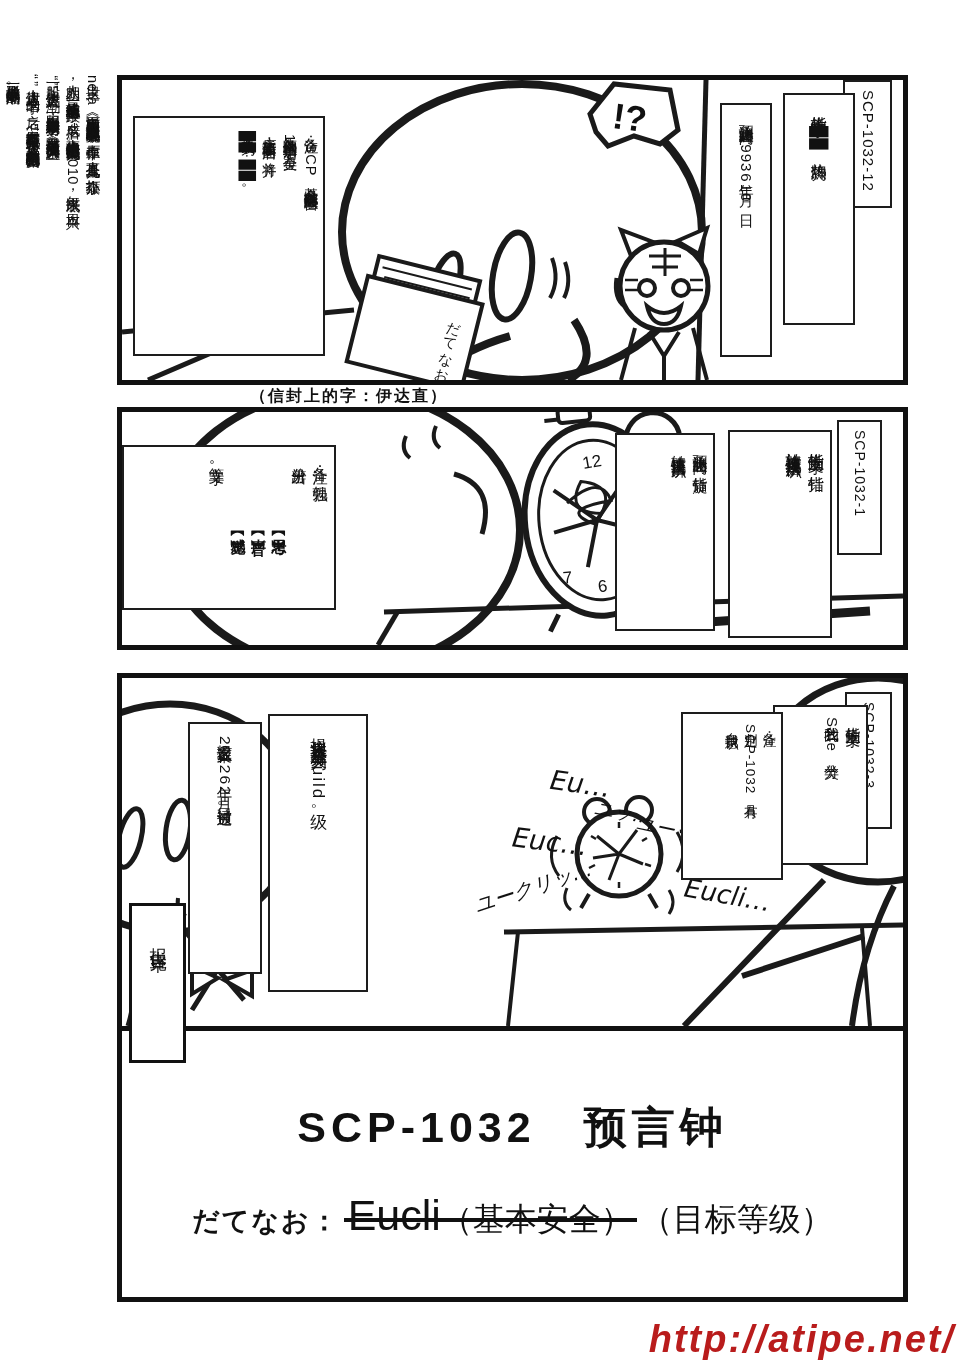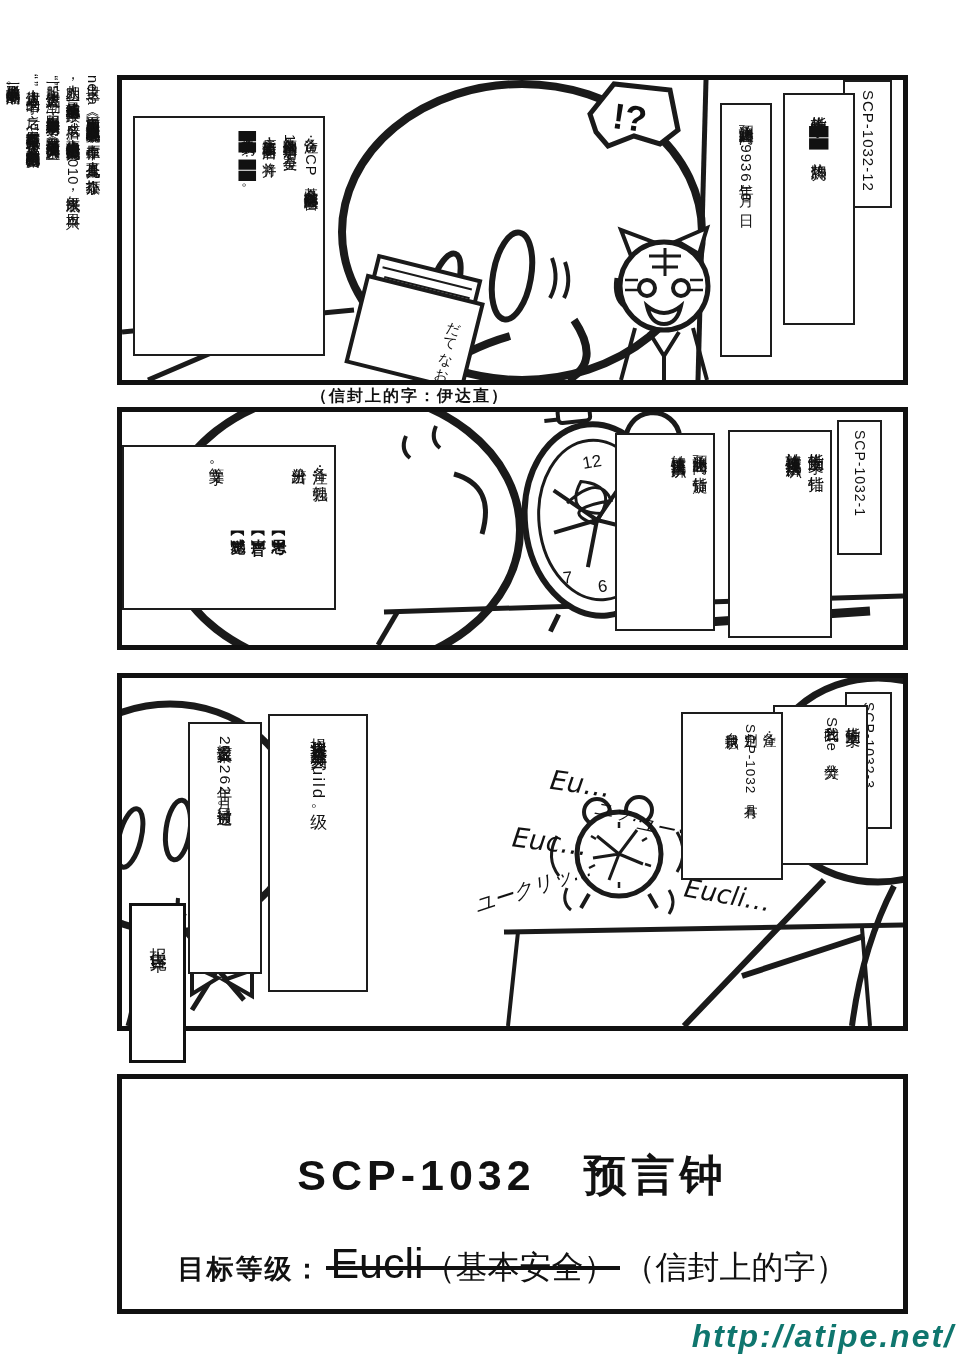--- a/index.html
+++ b/index.html
@@ -8,38 +8,38 @@
   .panel{position:absolute;background:#fff;border:5px solid #111;box-sizing:border-box;overflow:hidden;}
   .art{position:absolute;left:0;top:0;z-index:0;}
   .box{position:absolute;background:#fff;border:2px solid #1d1d1d;box-sizing:border-box;
        display:flex;flex-direction:row-reverse;justify-content:flex-start;align-items:flex-start;
        padding:8px 5px;gap:5px;z-index:2;overflow:hidden;}
   .box.center{justify-content:center;}
   .vcol{writing-mode:vertical-rl;text-orientation:mixed;letter-spacing:1px;line-height:1.1;white-space:nowrap;}
   .self-c{align-self:center;font-weight:bold;}
   .margin-note{position:absolute;left:2px;top:74px;display:flex;flex-direction:row-reverse;gap:2px;z-index:1;}
   .margin-note .vcol{font-size:14.5px;width:18px;letter-spacing:0.5px;}
-  .caption{position:absolute;left:250px;top:386px;width:320px;text-align:center;
+  .caption{position:absolute;left:250px;top:386px;width:320px;
            font-size:16px;letter-spacing:2px;font-weight:bold;z-index:2;}
   .sfx{position:absolute;font-family:"DejaVu Sans",sans-serif;font-style:italic;z-index:1;white-space:nowrap;}
   .report-box{position:absolute;left:129px;top:903px;width:57px;height:160px;background:#fff;
               border:3px solid #111;box-sizing:border-box;display:flex;justify-content:center;
               padding-top:28px;z-index:4;}
   .report-box .vcol{font-size:17px;letter-spacing:3px;}
   .title-wrap{position:absolute;left:0;top:68px;width:781px;text-align:center;
               font-size:43px;letter-spacing:5px;font-weight:bold;}
   .class-line{position:absolute;left:0;top:160px;width:781px;display:flex;justify-content:center;
               align-items:baseline;gap:6px;}
   .cl-prefix{font-size:27px;font-weight:bold;letter-spacing:2px;}
   .cl-big{font-size:43px;}
   .cl-small{font-size:32px;font-weight:normal;}
   .struck{position:relative;display:inline-flex;align-items:baseline;padding:0 2px;}
   .struck::after{content:'';position:absolute;left:-2px;right:-2px;top:52%;height:4px;background:#111;}
-  .watermark{position:absolute;right:16px;top:1318px;font-size:32px;font-weight:bold;font-style:italic;
-             color:#0f766e;letter-spacing:2px;z-index:1;}
+  .watermark{position:absolute;right:16px;top:1318px;font-size:38px;font-weight:bold;font-style:italic;
+             color:#b91c1c;letter-spacing:2px;z-index:1;}
   svg text{font-family:"Liberation Sans",sans-serif;fill:#111;}
 </style>
 </head>
 <body>
 
 <div class="page">
 
   <div class="margin-note">
     <div class="vcol">这里neta自漫画《虎面人》的主角伊达直人以及由此引发的社会现象。在原作中，直人是个孤儿，打小靠众</div>
     <div class="vcol">人相助，最终成长为一名职业摔跤手。成名后，直人将赚来的钱全部用于资助孤儿。2010年底以来，日本兴</div>
@@ -214,27 +214,27 @@
     </div>
     <div class="box center" style="left:66px;top:44px;width:74px;height:252px;">
       <div class="vcol" style="font-size:15.5px;">该提案在2012年6月2日被通过。</div>
     </div>
   </div>
 
   <div class="report-box">
     <div class="vcol">报告完毕</div>
   </div>
 
-  <div class="panel" style="left:117px;top:1074px;width:791px;height:240px;">
+  <div class="panel" style="left:117px;top:1026px;width:791px;height:276px;">
     <div class="title-wrap">SCP-1032　预言钟</div>
     <div class="class-line">
-      <span class="cl-prefix">目标等级：</span>
+      <span class="cl-prefix">だてなお：</span>
       <span class="struck">
         <span class="cl-big">Eucli</span>
         <span class="cl-small">（基本安全）</span>
       </span>
-      <span class="cl-small">（信封上的字）</span>
+      <span class="cl-small">（目标等级）</span>
     </div>
   </div>
 
   <div class="watermark">http://atipe.net/</div>
 
 </div>
 
 </body></html>

